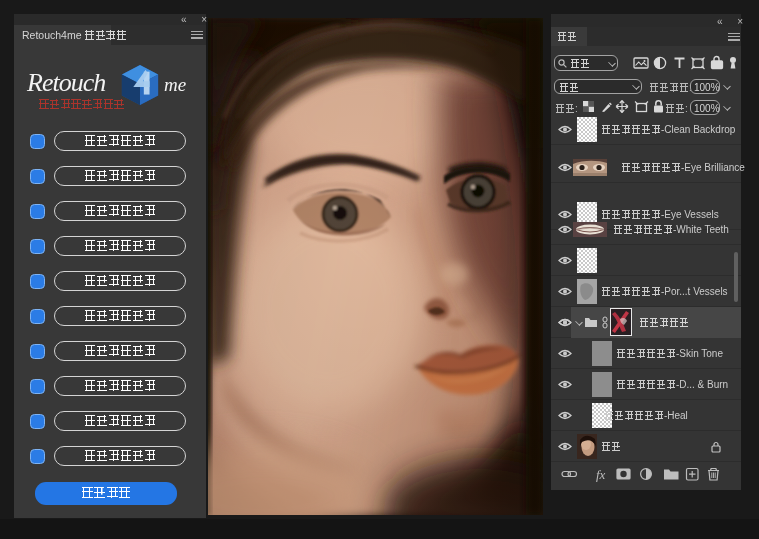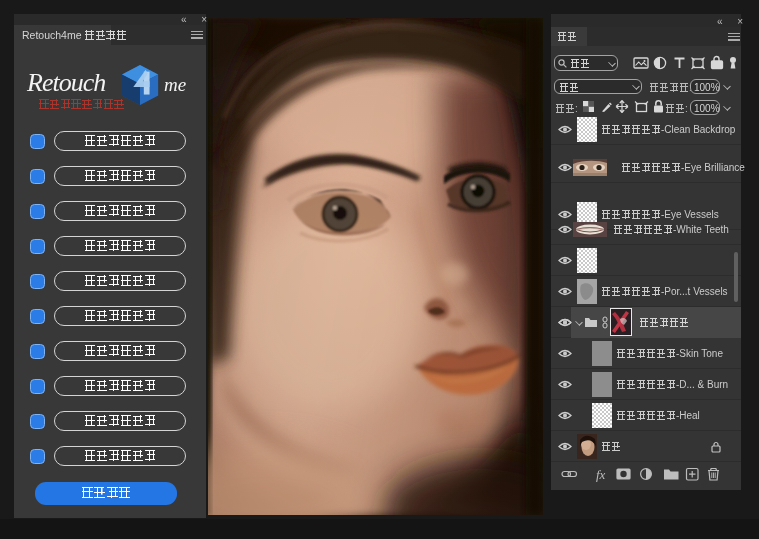--- a/index.html
+++ b/index.html
@@ -408,21 +408,21 @@
       </svg>
       <div class="thumb" style="left:41px;background:#8d8d8d"></div>
       <span class="lname" style="left:65px"><i class="c a"></i><i class="c b"></i><i class="c d"></i><i class="c a"></i><i class="c b"></i><i class="c d"></i><span style="letter-spacing:0">-D... &amp; Burn</span></span>
     </div>
     <div class="lrow" style="top:386px">
       <svg class="eye" viewBox="0 0 14 9">
         <path d="M1 4.5 Q7 -1.5 13 4.5 Q7 10.5 1 4.5 Z" fill="none" stroke="#cdcdcd" stroke-width="1.3"></path>
         <circle cx="7" cy="4.5" r="2" fill="#c8c8c8"></circle>
       </svg>
       <div class="thumb check" style="left:41px"></div>
-      <span class="lname" style="left:65px"><i class="c a"></i><i class="c b"></i><i class="c d"></i><i class="c a"></i><i class="c b"></i><i class="c d"></i><span style="letter-spacing:0">-Heal</span></span>
+      <span class="lname" style="left:53px"><i class="c a"></i><i class="c b"></i><i class="c d"></i><i class="c a"></i><i class="c b"></i><i class="c d"></i><span style="letter-spacing:0">-Heal</span></span>
     </div>
     <div class="lrow" style="top:417px">
       <svg class="eye" viewBox="0 0 14 9">
         <path d="M1 4.5 Q7 -1.5 13 4.5 Q7 10.5 1 4.5 Z" fill="none" stroke="#cdcdcd" stroke-width="1.3"></path>
         <circle cx="7" cy="4.5" r="2" fill="#c8c8c8"></circle>
       </svg>
       <div class="thumb" style="left:26px;background:#38261e"><svg width="20" height="25" viewBox="0 0 20 25">
           <rect width="20" height="25" fill="#38261e"></rect>
           <ellipse cx="11" cy="13" rx="6.5" ry="9" fill="#c49c80"></ellipse>
           <ellipse cx="9" cy="10" rx="5" ry="6" fill="#d4ae92"></ellipse>

